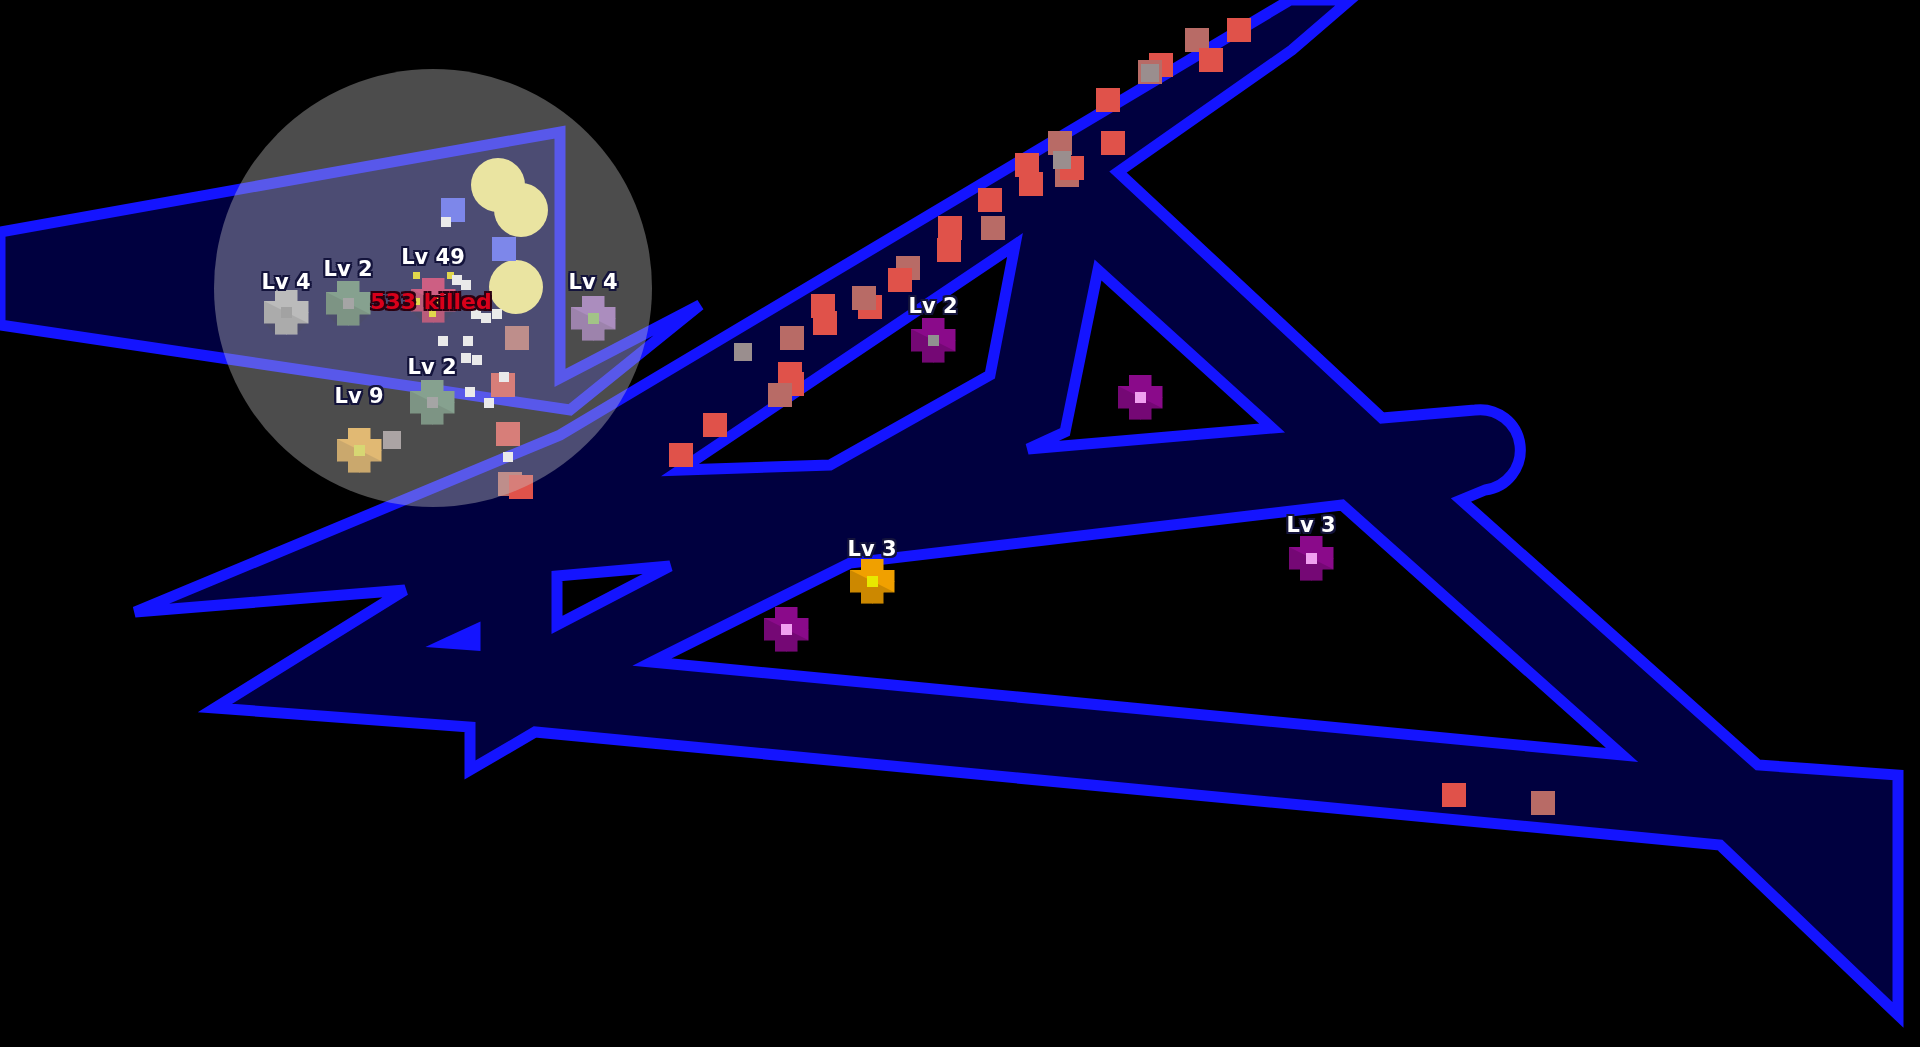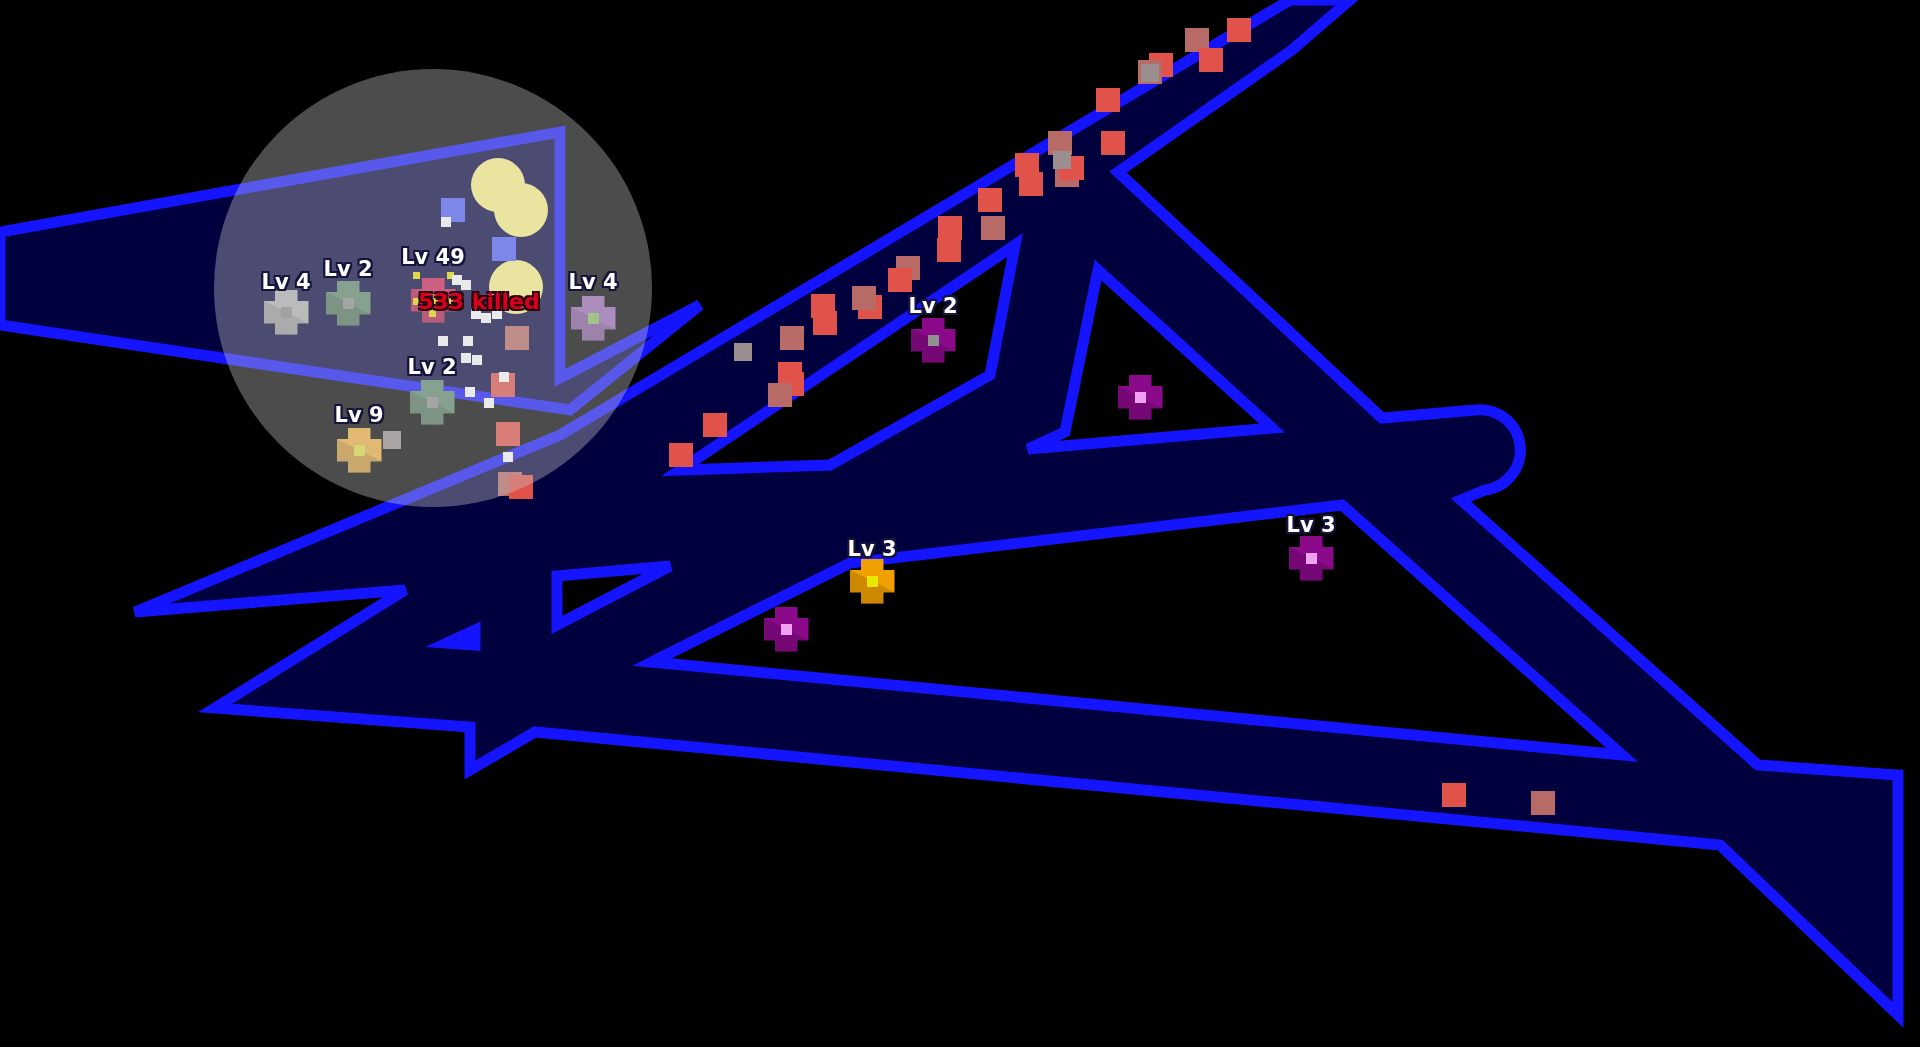--- a/index.html
+++ b/index.html
@@ -278,19 +278,19 @@
       <rect x="492" y="309" width="10" height="10" fill="#ffffff"></rect>
     </g>
   <circle id="vision" fill="rgba(200,200,200,0.38)" cx="433" cy="288" r="219"></circle>
 </svg>
 
 <div id="labels">
     <div class="lvl" style="left: 286px; top: 282px;">Lv 4</div>
     <div class="lvl" style="left: 348px; top: 269px;">Lv 2</div>
     <div class="lvl" style="left: 593px; top: 282px;">Lv 4</div>
     <div class="lvl" style="left: 432px; top: 367px;">Lv 2</div>
-    <div class="lvl" style="left: 359px; top: 415px;">Lv 9</div>
+    <div class="lvl" style="left: 359px; top: 396px;">Lv 9</div>
     <div class="lvl" style="left: 933px; top: 306px;">Lv 2</div>
     <div class="lvl" style="left: 872px; top: 549px;">Lv 3</div>
     <div class="lvl" style="left: 1311px; top: 525px;">Lv 3</div>
   </div>
 <div class="lvl" id="player-level" style="left: 433px; top: 257px;">Lv 49</div>
-<div class="kills" id="player-kills" style="left: 431px; top: 301px; margin-left: 48px;">533 killed</div>
+<div class="kills" id="player-kills" style="left: 431px; top: 301px;">533 killed</div>
 
 </body></html>

